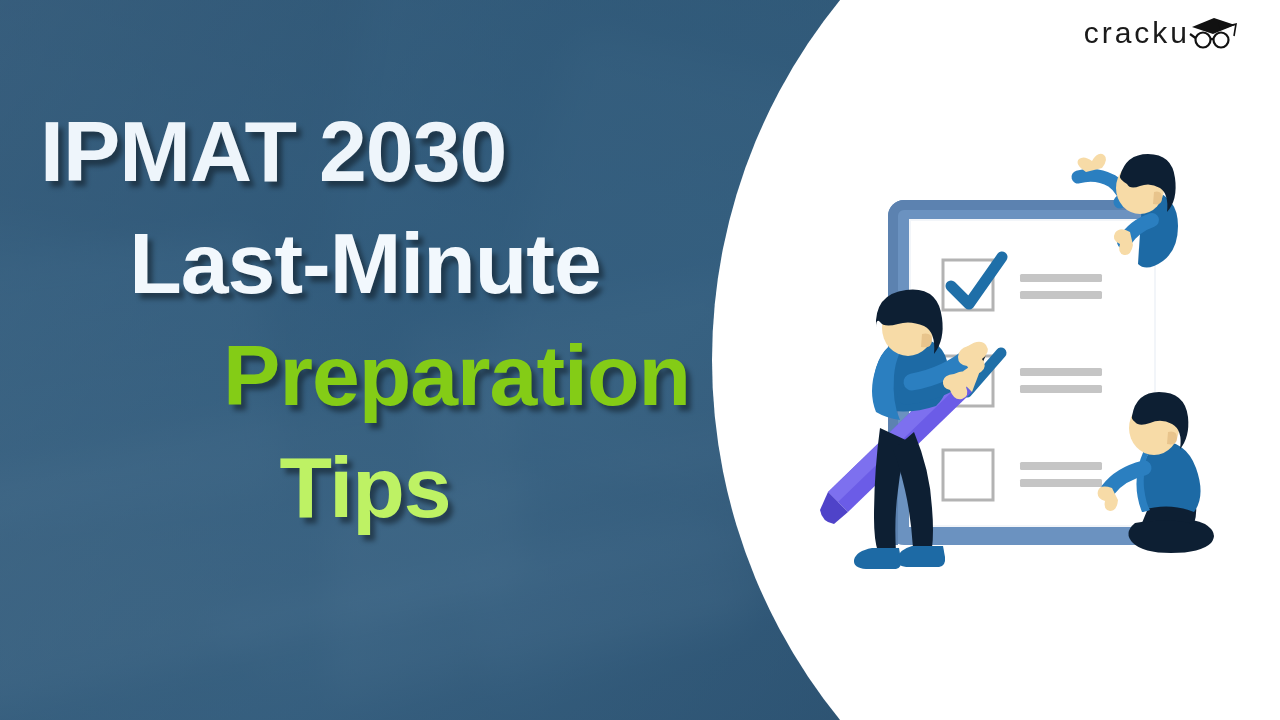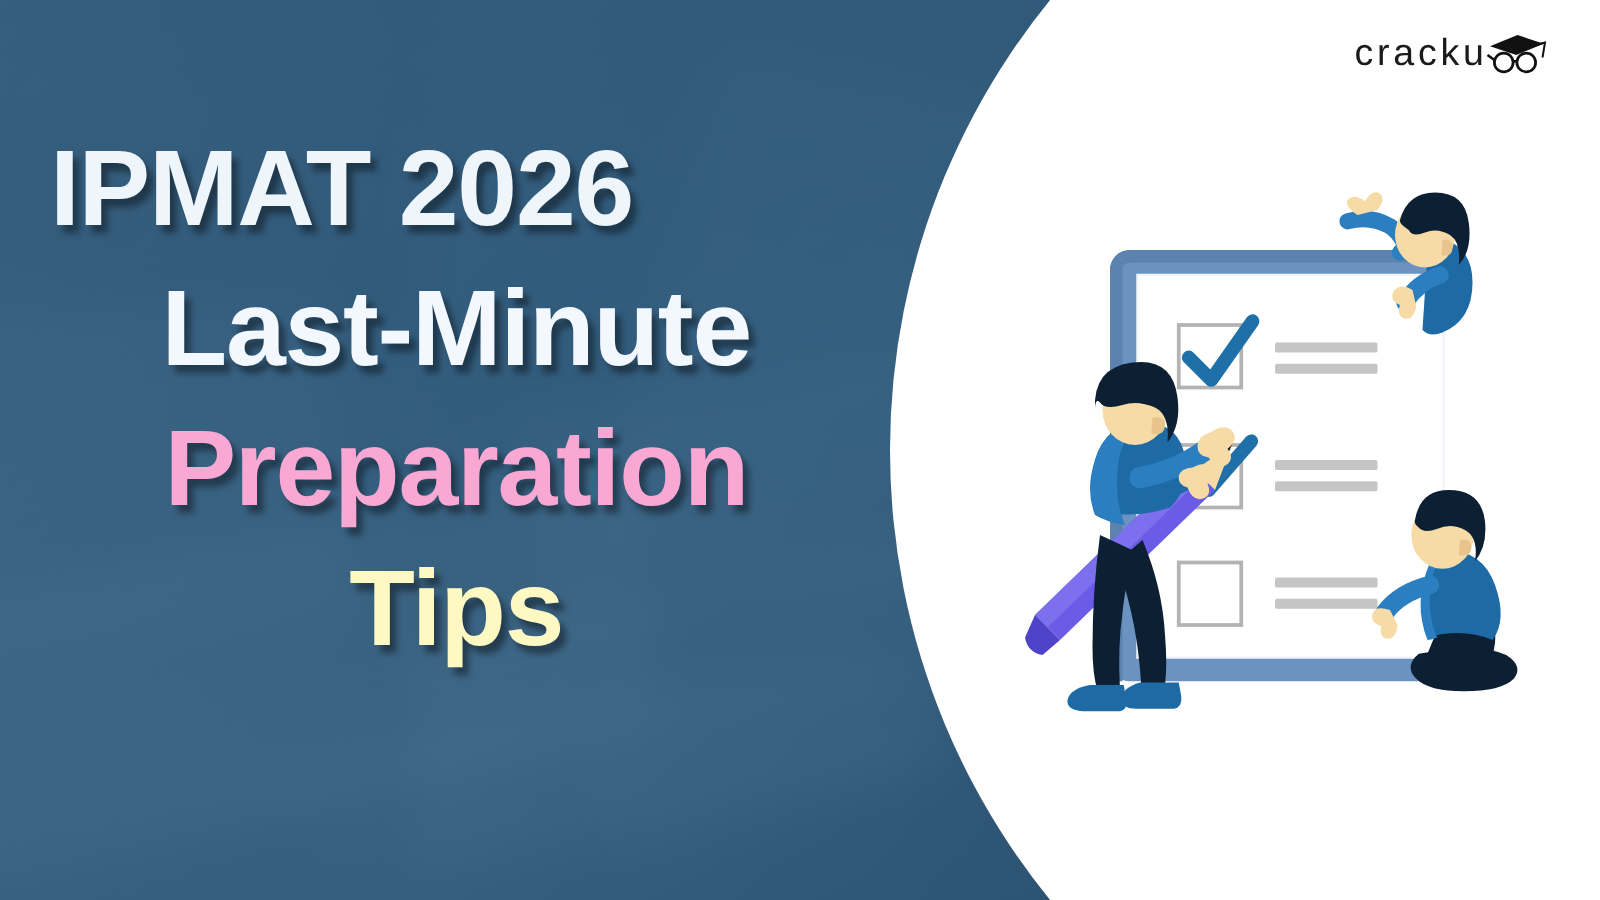--- a/index.html
+++ b/index.html
@@ -96,21 +96,21 @@
     width: 1140px;
     height: 1140px;
     border-radius: 50%;
     background: #ffffff;
   }
 
   
   .logo {
     position: absolute;
     right: 42px;
-    top: 24px;
+    top: 14px;
     display: flex;
     align-items: center;
     gap: 2px;
   }
   .logo-text {
     font-size: 30px;
     letter-spacing: 3px;
     color: #1a1a1a;
     font-weight: 400;
     font-family: "Liberation Sans", sans-serif;
@@ -132,22 +132,22 @@
     font-weight: 700;
     font-size: 86px;
     line-height: 1.0;
     letter-spacing: -1px;
     margin: 0 0 26px 0;
     text-shadow: 5px 6px 5px rgba(0,0,0,0.40);
     white-space: nowrap;
   }
   .hl-line.l1 { color: #eef5fb; text-align: left; }
   .hl-line.l2 { color: #f2f8fd; text-align: center; }
-  .hl-line.l3 { color: #f9a8d4; text-align: center; }
-  .hl-line.l4 { color: #fef9c3; text-align: center; margin-bottom: 12px; }
+  .hl-line.l3 { color: #84cc16; text-align: right; }
+  .hl-line.l4 { color: #bef264; text-align: center; margin-bottom: 12px; }
 
   
   .illustration {
     position: absolute;
     left: 820px;
     top: 150px;
     width: 430px;
     height: 430px;
   }
   .illo-svg { display: block; width: 100%; height: 100%; }
@@ -181,21 +181,21 @@
       <path d="M44 11 L48 10 L46 22" stroke="#111111" stroke-width="1.6" fill="none"></path>
 
       <circle cx="15" cy="26" r="7.5" fill="none" stroke="#111111" stroke-width="2.2"></circle>
       <circle cx="33" cy="26" r="7.5" fill="none" stroke="#111111" stroke-width="2.2"></circle>
       <path d="M22.5 25 L25.5 25" stroke="#111111" stroke-width="2.2" fill="none"></path>
       <path d="M7.5 24 L2 20" stroke="#111111" stroke-width="2.2" fill="none"></path>
     </svg>
   </div>
 
   <div class="headline">
-    <div class="hl-line l1">IPMAT 2026</div>
+    <div class="hl-line l1">IPMAT 2030</div>
     <div class="hl-line l2">Last-Minute</div>
     <div class="hl-line l3">Preparation</div>
     <div class="hl-line l4">Tips</div>
   </div>
 
   <div class="illustration">
     <svg class="illo-svg" viewBox="0 0 430 430">
 
       <g>
 

